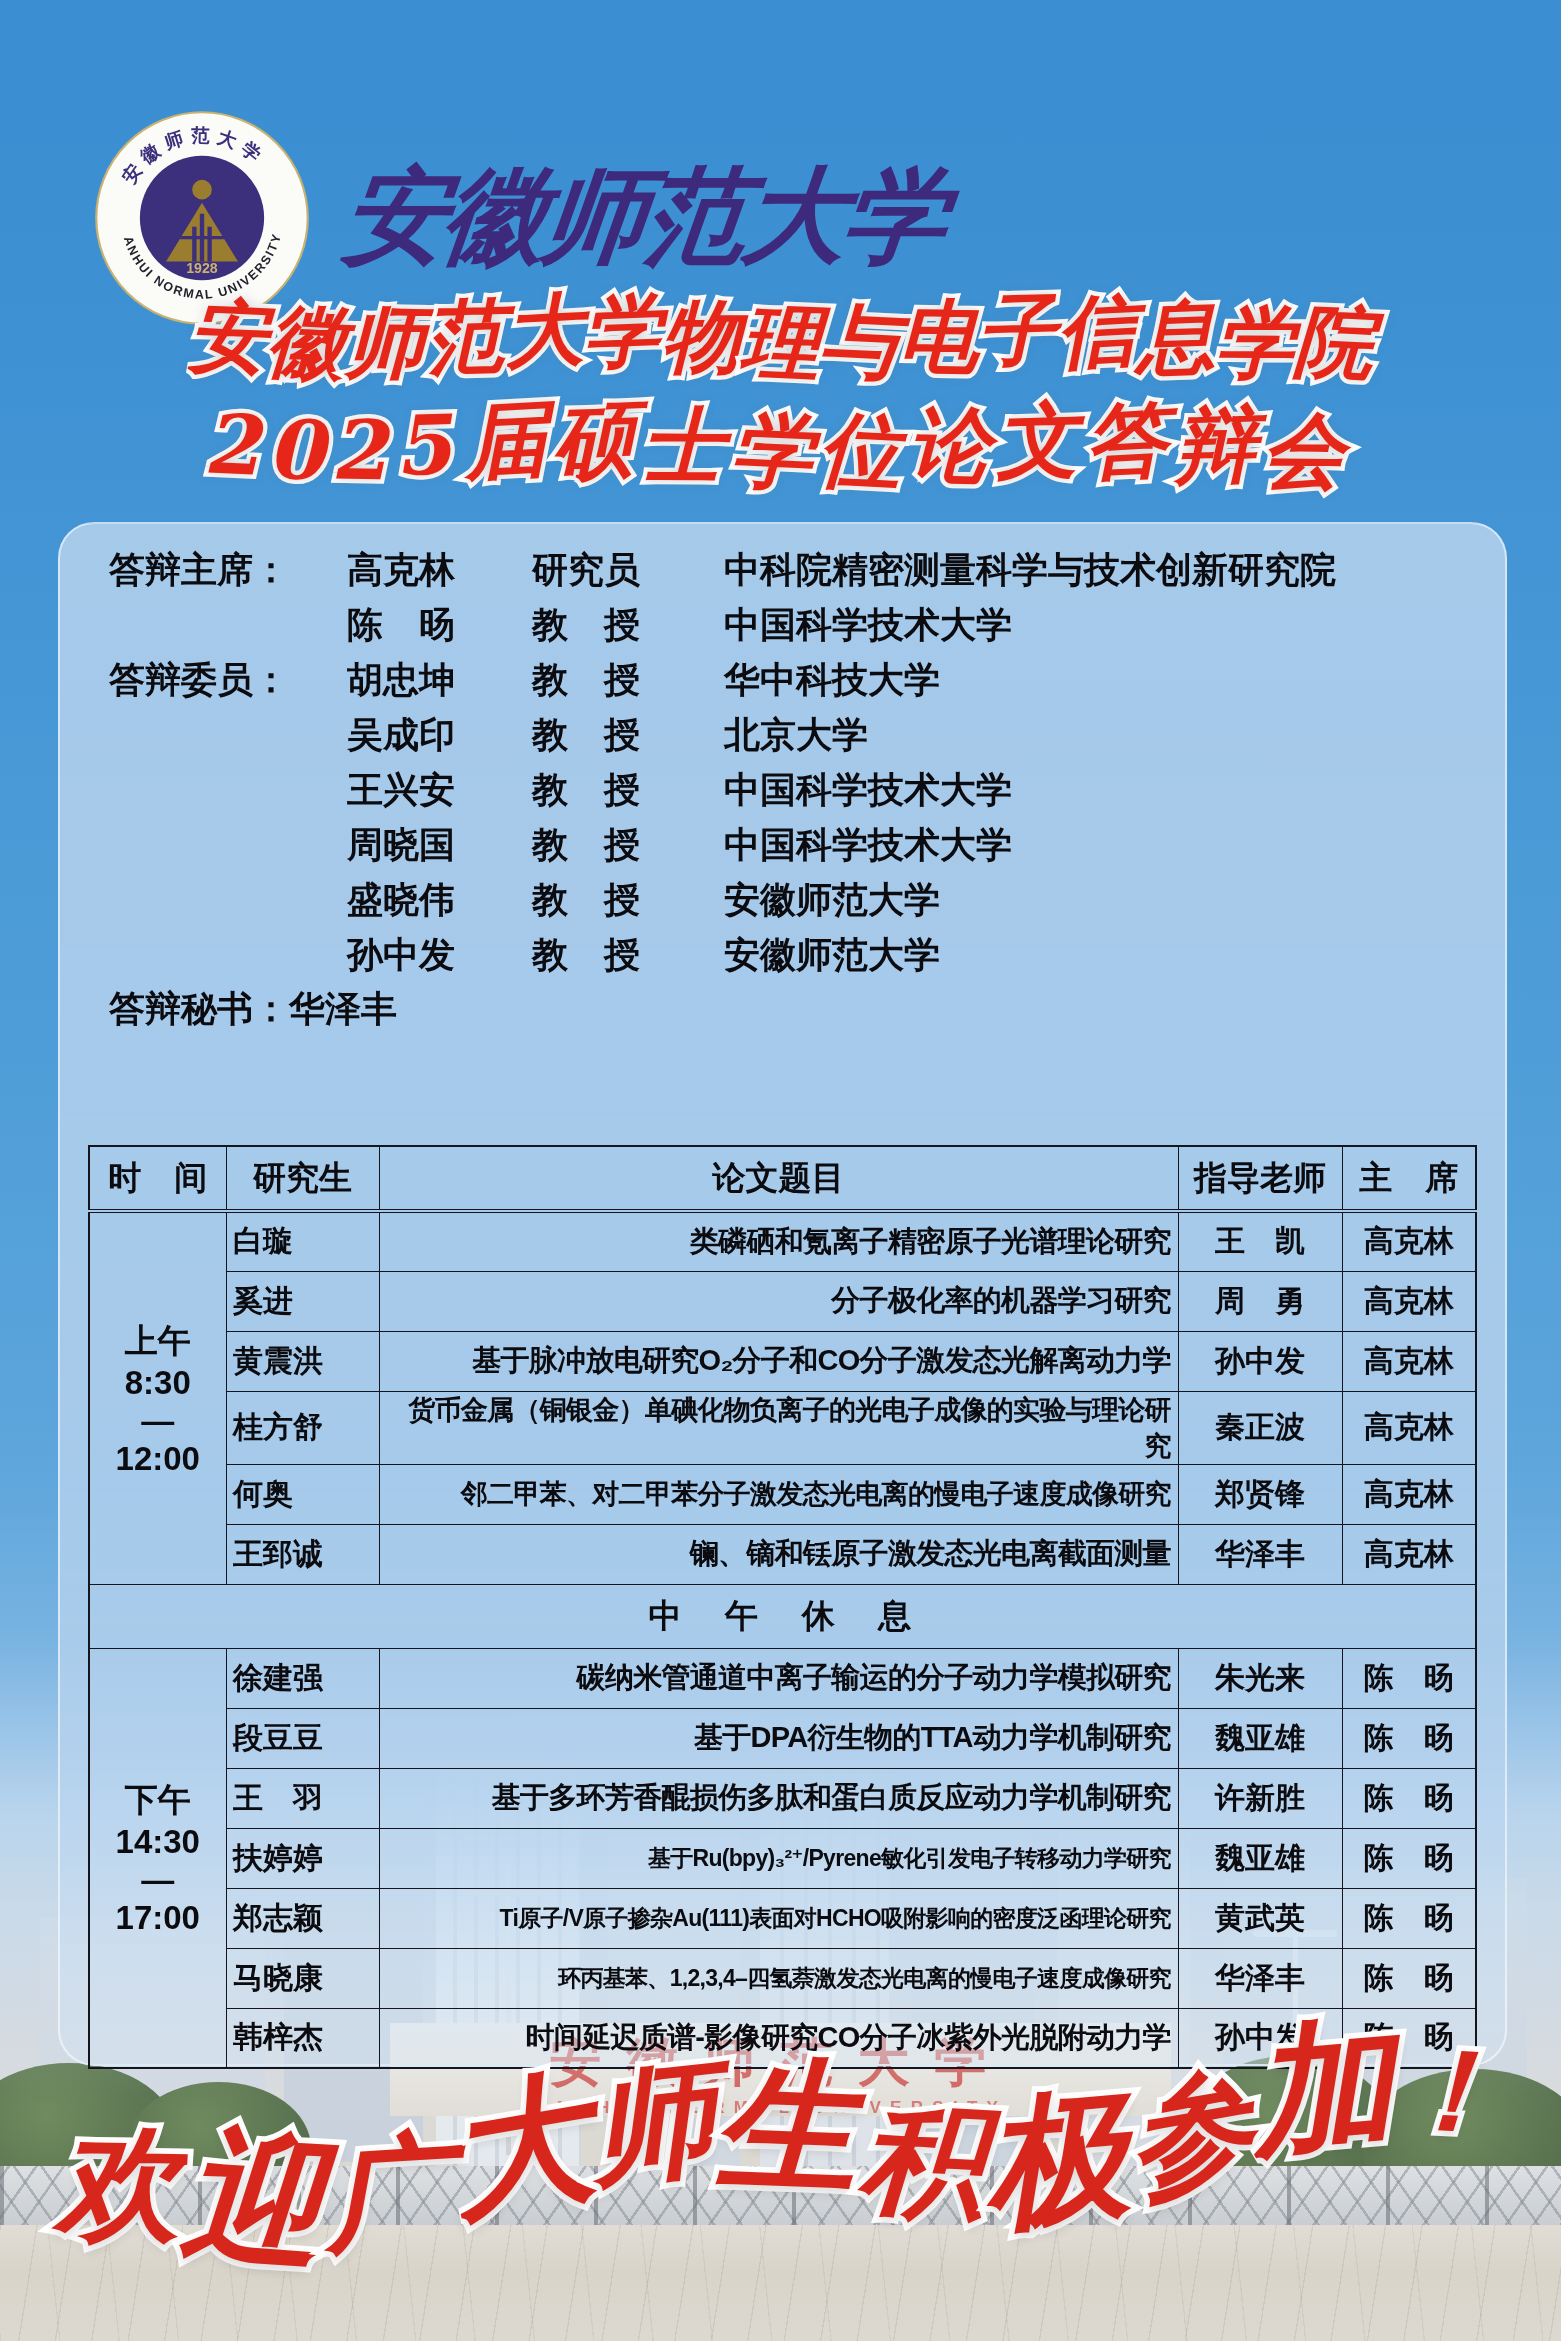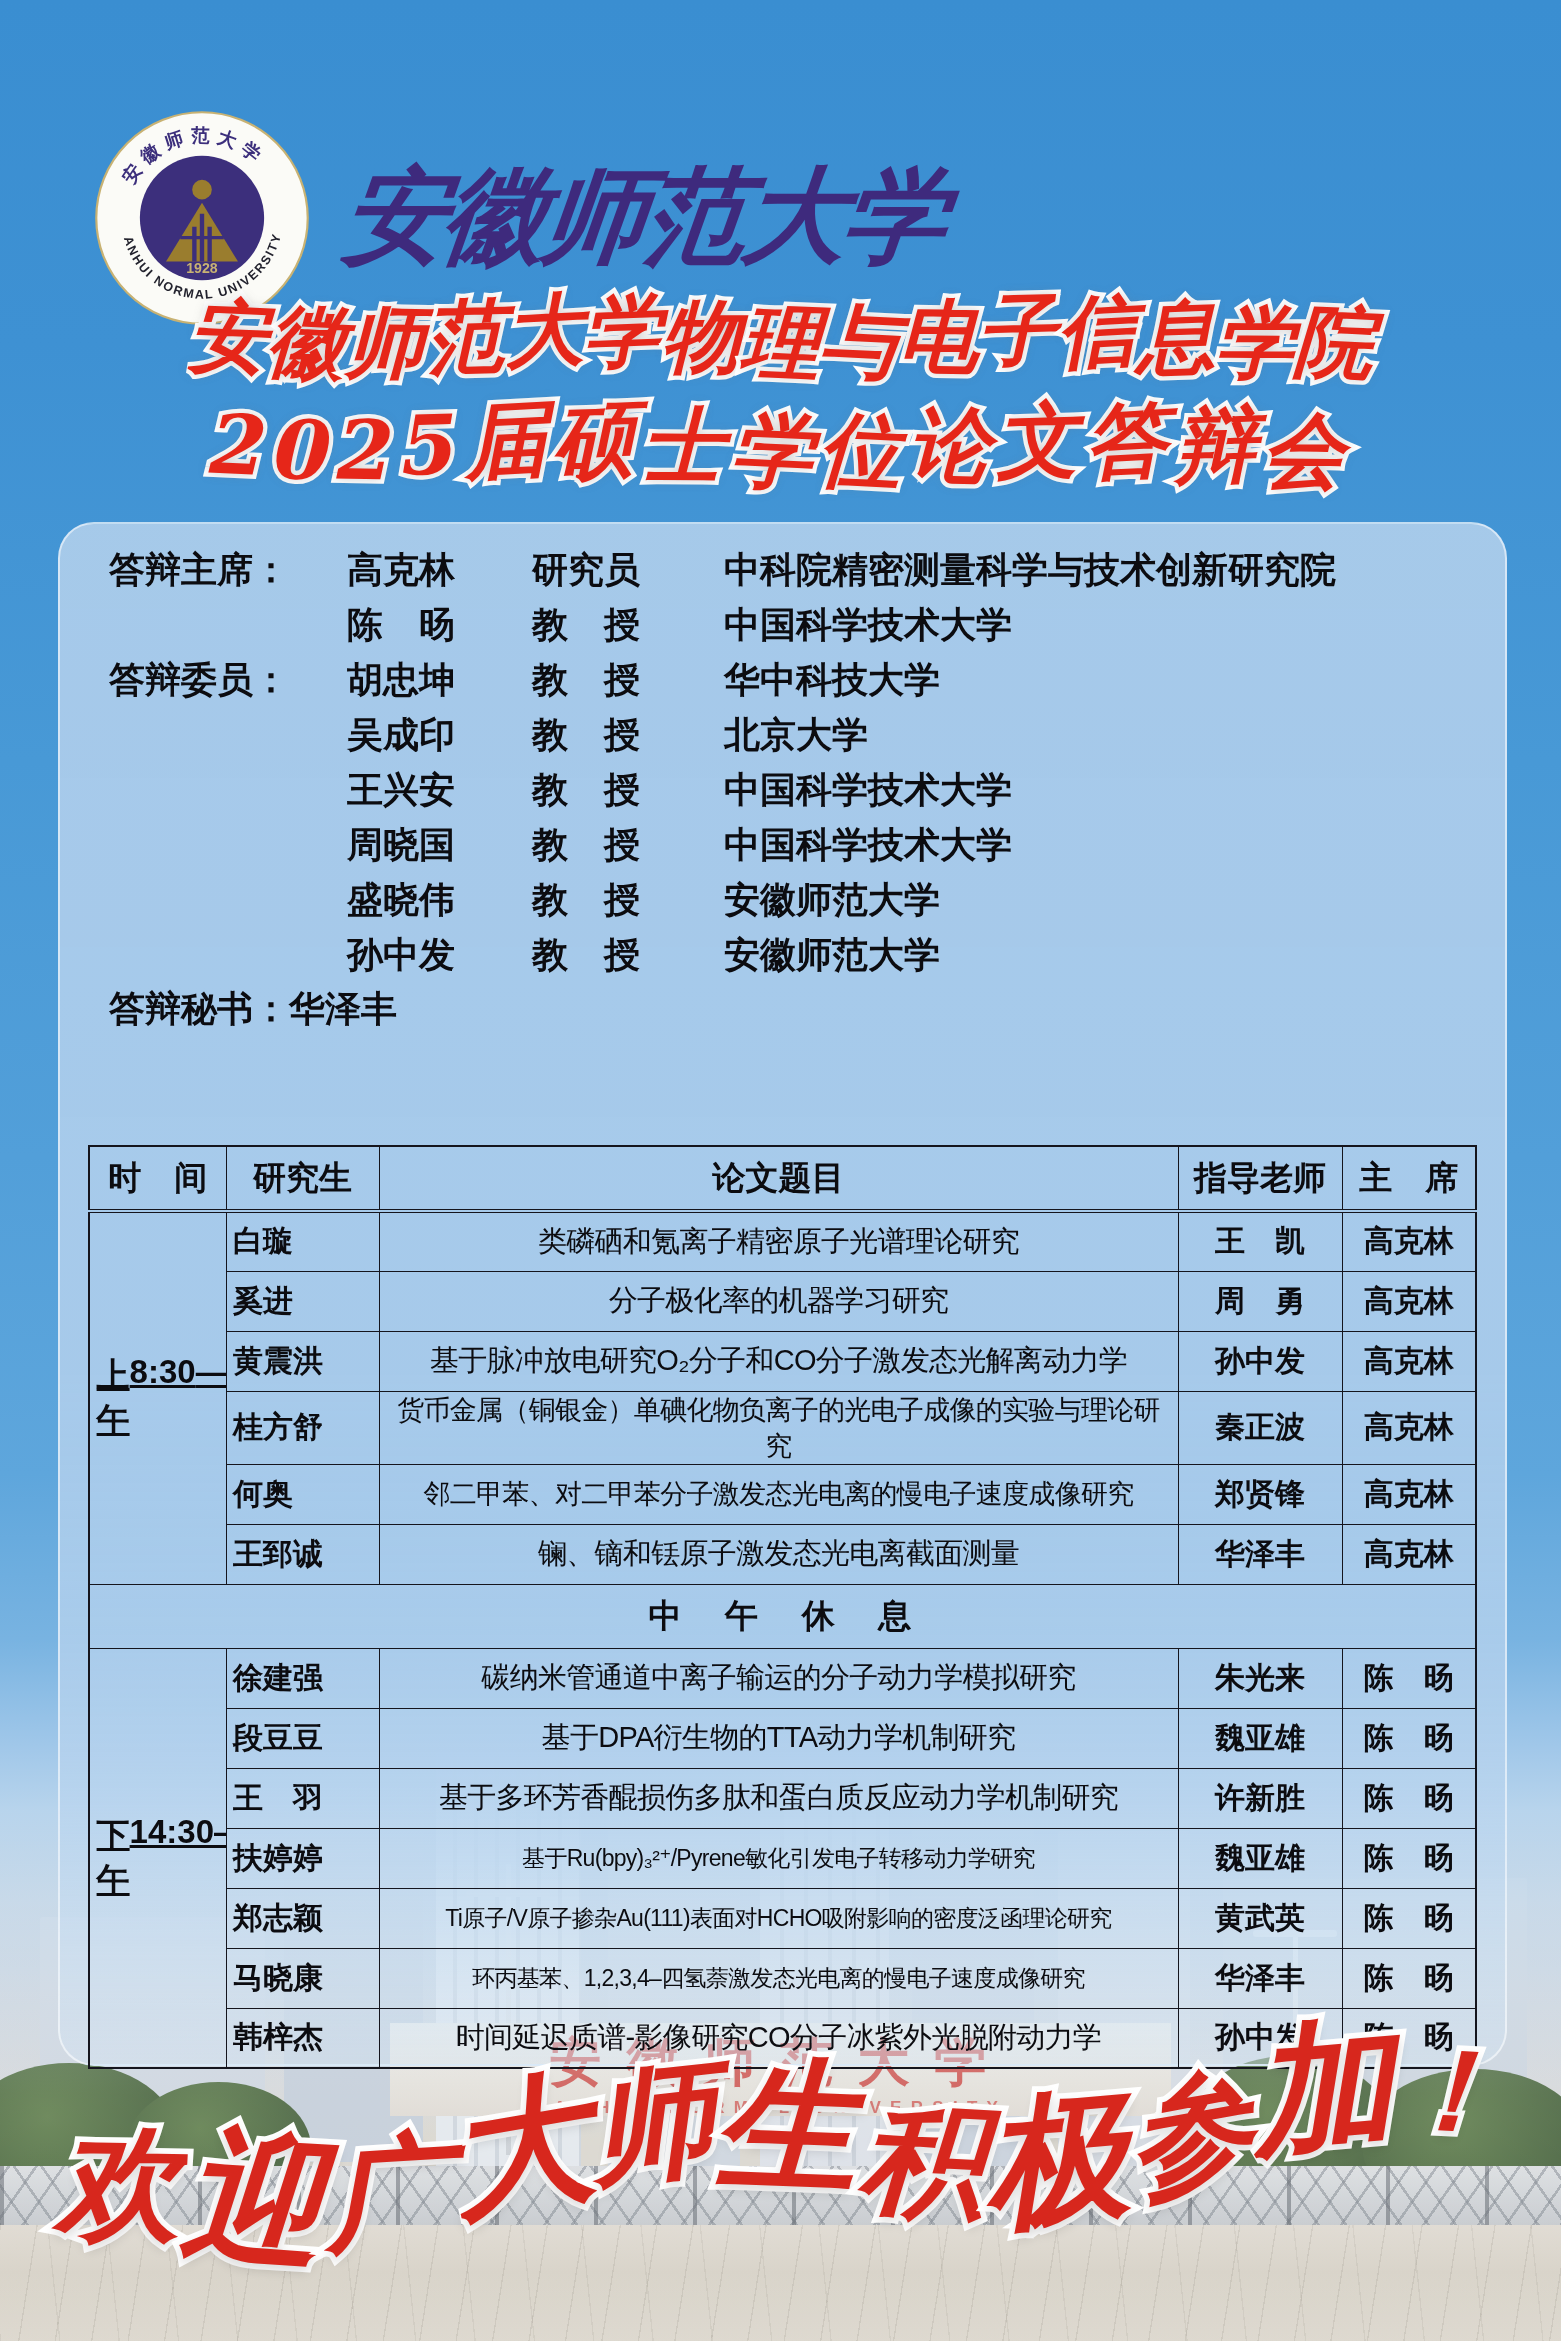--- a/index.html
+++ b/index.html
@@ -71,26 +71,26 @@
   .c-extra .val{margin-left:28px;}
 
   
   .sched{position:absolute;left:88px;top:1145px;}
   table.sched-t{border-collapse:collapse;table-layout:fixed;width:1387px;background:transparent;padding-left:8px;}
   table.sched-t td,table.sched-t th{border:1.3px solid #15151d;color:#0c0c10;
       padding:0 6.6px;overflow:hidden;}
   table.sched-t{border:2px solid #15151d;}
   th.hcell{font-size:33px;font-weight:700;height:62px;border-bottom:4px double #15151d !important;}
   td.student{font-size:30px;font-weight:700;text-align:left;}
-  td.ttl{font-size:29px;font-weight:400;text-align:center;padding-left:13.2px;letter-spacing:-0.7px;}
+  td.ttl{font-size:29px;font-weight:700;text-align:right;padding-left:13.2px;letter-spacing:-0.7px;}
   td.ttl.c1{font-size:27px;}
   td.ttl.c2{font-size:23px;}
   td.adv,td.chair{font-size:30px;font-weight:700;text-align:center;}
   td.timecell{font-size:33px;font-weight:700;text-align:center;vertical-align:middle;}
-  td.timecell .tstack{display:flex;justify-content:space-evenly;height:100%;text-decoration:underline;}
+  td.timecell .tstack{display:flex;flex-direction:column;justify-content:space-evenly;height:100%;}
   td.lunch{font-size:33px;font-weight:700;text-align:center;height:63px;letter-spacing:5.3px;}
   tr.datarow{height:60px;}
 
   
   .welcome{position:absolute;left:0;right:0;top:2043px;text-align:center;transform:rotate(-3deg);white-space:nowrap;}
   .welcome .ch{display:inline-block;font-weight:900;color:#d7271d;
       font-family:"DejaVu Serif","Liberation Serif",serif;font-style:italic;
       -webkit-text-stroke:11.2px #ffffff;paint-order:stroke fill;
       text-shadow:0 5.3px 12px rgba(0,0,0,.15);font-size:136px;line-height:198px;}
 </style>

